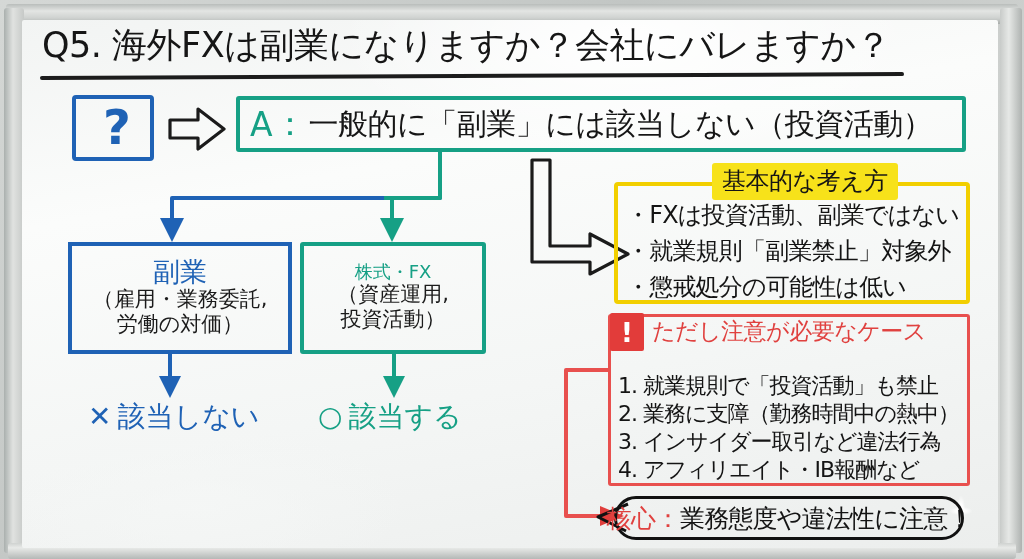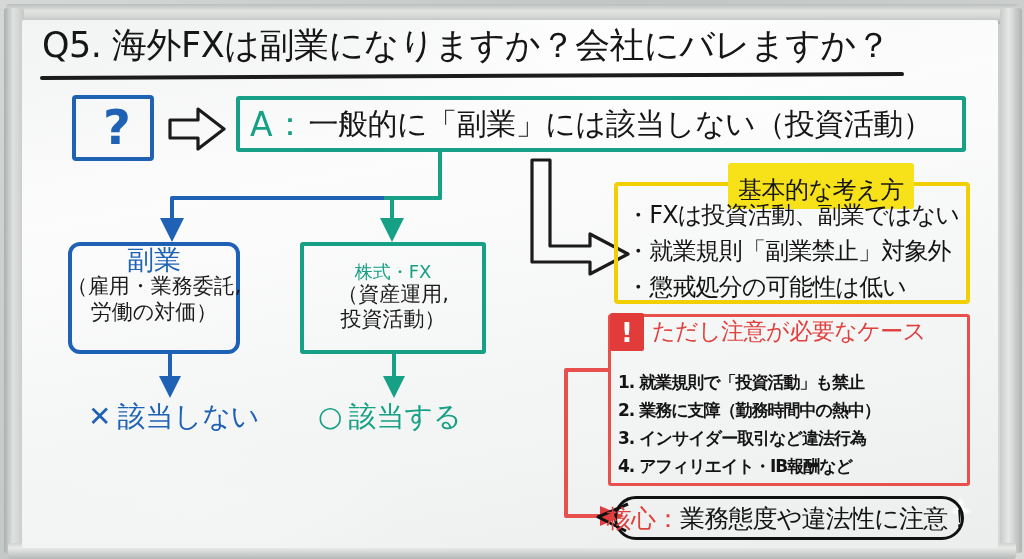--- a/index.html
+++ b/index.html
@@ -85,23 +85,23 @@
   }
   #a-letter { color: #16a085; font-size: 33px; margin-right: 1px; }
   #a-colon  { color: #16a085; font-size: 33px; margin-right: 2px; }
   #a-text   { color: #161616; font-size: 30px; letter-spacing: -0.5px; }
 
   
   .conn { position: absolute; }
 
   
   #blue-box {
-    position: absolute; left: 68px; top: 242px; width: 172px; height: 112px;
-    border: 4px solid #1f62b5; border-radius: 12px;
-    display: flex; flex-direction: column; align-items: center; 
+    position: absolute; left: 68px; top: 242px; width: 224px; height: 112px;
+    border: 4px solid #1f62b5; border-radius: 0;
+    display: flex; flex-direction: column; align-items: center; justify-content: center;
   }
   #blue-title { color: #1f62b5; font-size: 27px; line-height: 1.05; }
   .sub-line { color: #1b1b1b; font-size: 21px; line-height: 1.22; }
 
   
   #green-box {
     position: absolute; left: 300px; top: 242px; width: 186px; height: 112px;
     border: 4px solid #16a085; border-radius: 3px;
     display: flex; flex-direction: column; align-items: center; justify-content: center;
   }
@@ -115,39 +115,39 @@
   
   #arrow-L { position: absolute; left: 528px; top: 158px; width: 108px; height: 118px; }
 
   
   #yellow-box {
     position: absolute; left: 614px; top: 182px; width: 356px; height: 122px;
     border: 4px solid #f2cf00; border-radius: 4px;
   }
   #yellow-header {
     position: absolute; left: 712px; top: 163px;
-    background: #f7e21a; padding: 11px 10px 3px 10px; border-radius: 3px;
-    font-size: 24px; color: #151515; letter-spacing: -0.5px; margin-left: 16px;
+    background: #f7e21a; padding: 2px 10px 3px 10px; border-radius: 3px;
+    font-size: 24px; color: #151515; letter-spacing: -0.5px;
   }
   .y-bullet { position: absolute; font-size: 24px; color: #141414; letter-spacing: -0.8px; }
 
   
   #red-box {
     position: absolute; left: 608px; top: 314px; width: 362px; height: 172px;
     border: 3px solid #e8504e; border-radius: 3px;
   }
   #excl-badge {
     position: absolute; left: 610px; top: 313px; width: 34px; height: 38px;
     background: #e23c3a; border-radius: 2px;
     display: flex; align-items: center; justify-content: center;
     color: #ffffff; font-size: 27px; font-weight: 700; line-height: 1;
   }
   #red-head-1 { position: absolute; left: 652px; top: 316px; font-size: 23px; color: #e0413f; letter-spacing: -0.5px; }
   #red-head-2 { position: absolute; left: 676px; top: 342px; font-size: 21px; color: #e0413f; letter-spacing: -0.5px; }
-  .r-item { position: absolute; font-size: 17px; color: #141414; letter-spacing: -1px; font-weight: bold; }
+  .r-item { position: absolute; font-size: 22px; color: #141414; letter-spacing: -1px; }
 
   
   #red-conn { position: absolute; left: 562px; top: 368px; width: 120px; height: 160px; }
 
   
   #conclusion {
     position: absolute; left: 614px; top: 496px; width: 350px; height: 44px;
     border: 3px solid #111111; border-radius: 22px;
     display: flex; align-items: center; justify-content: center;
   }

